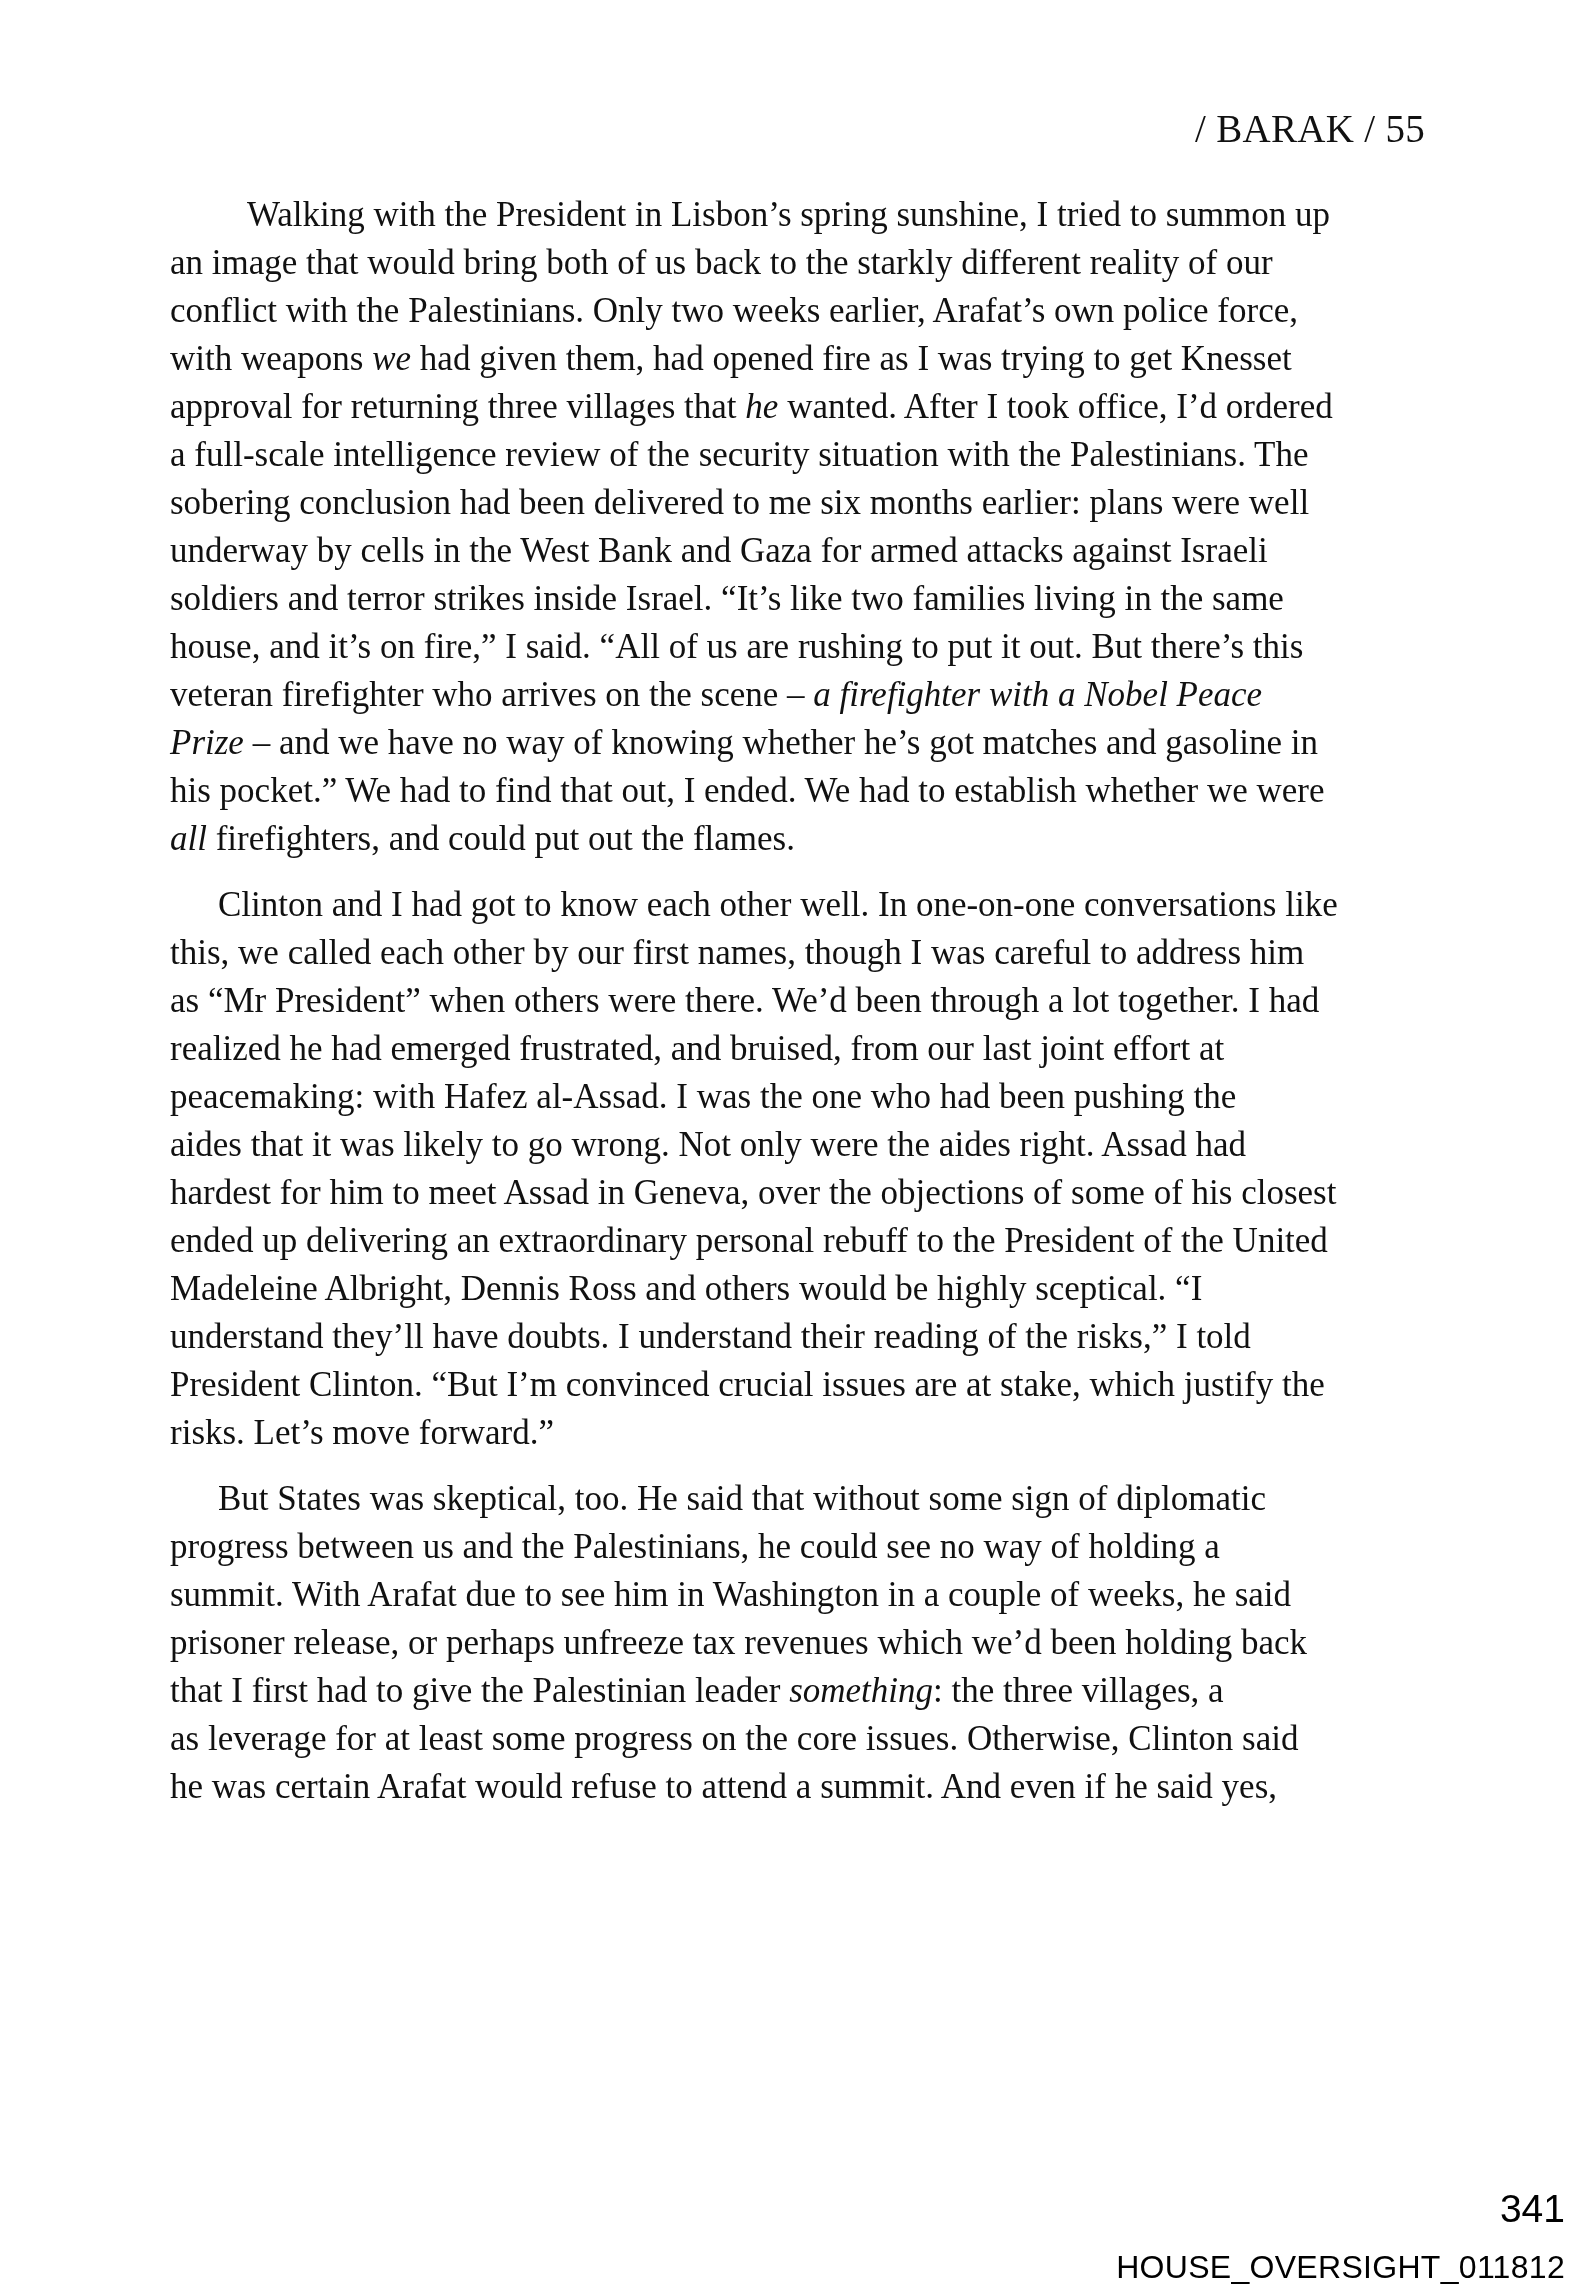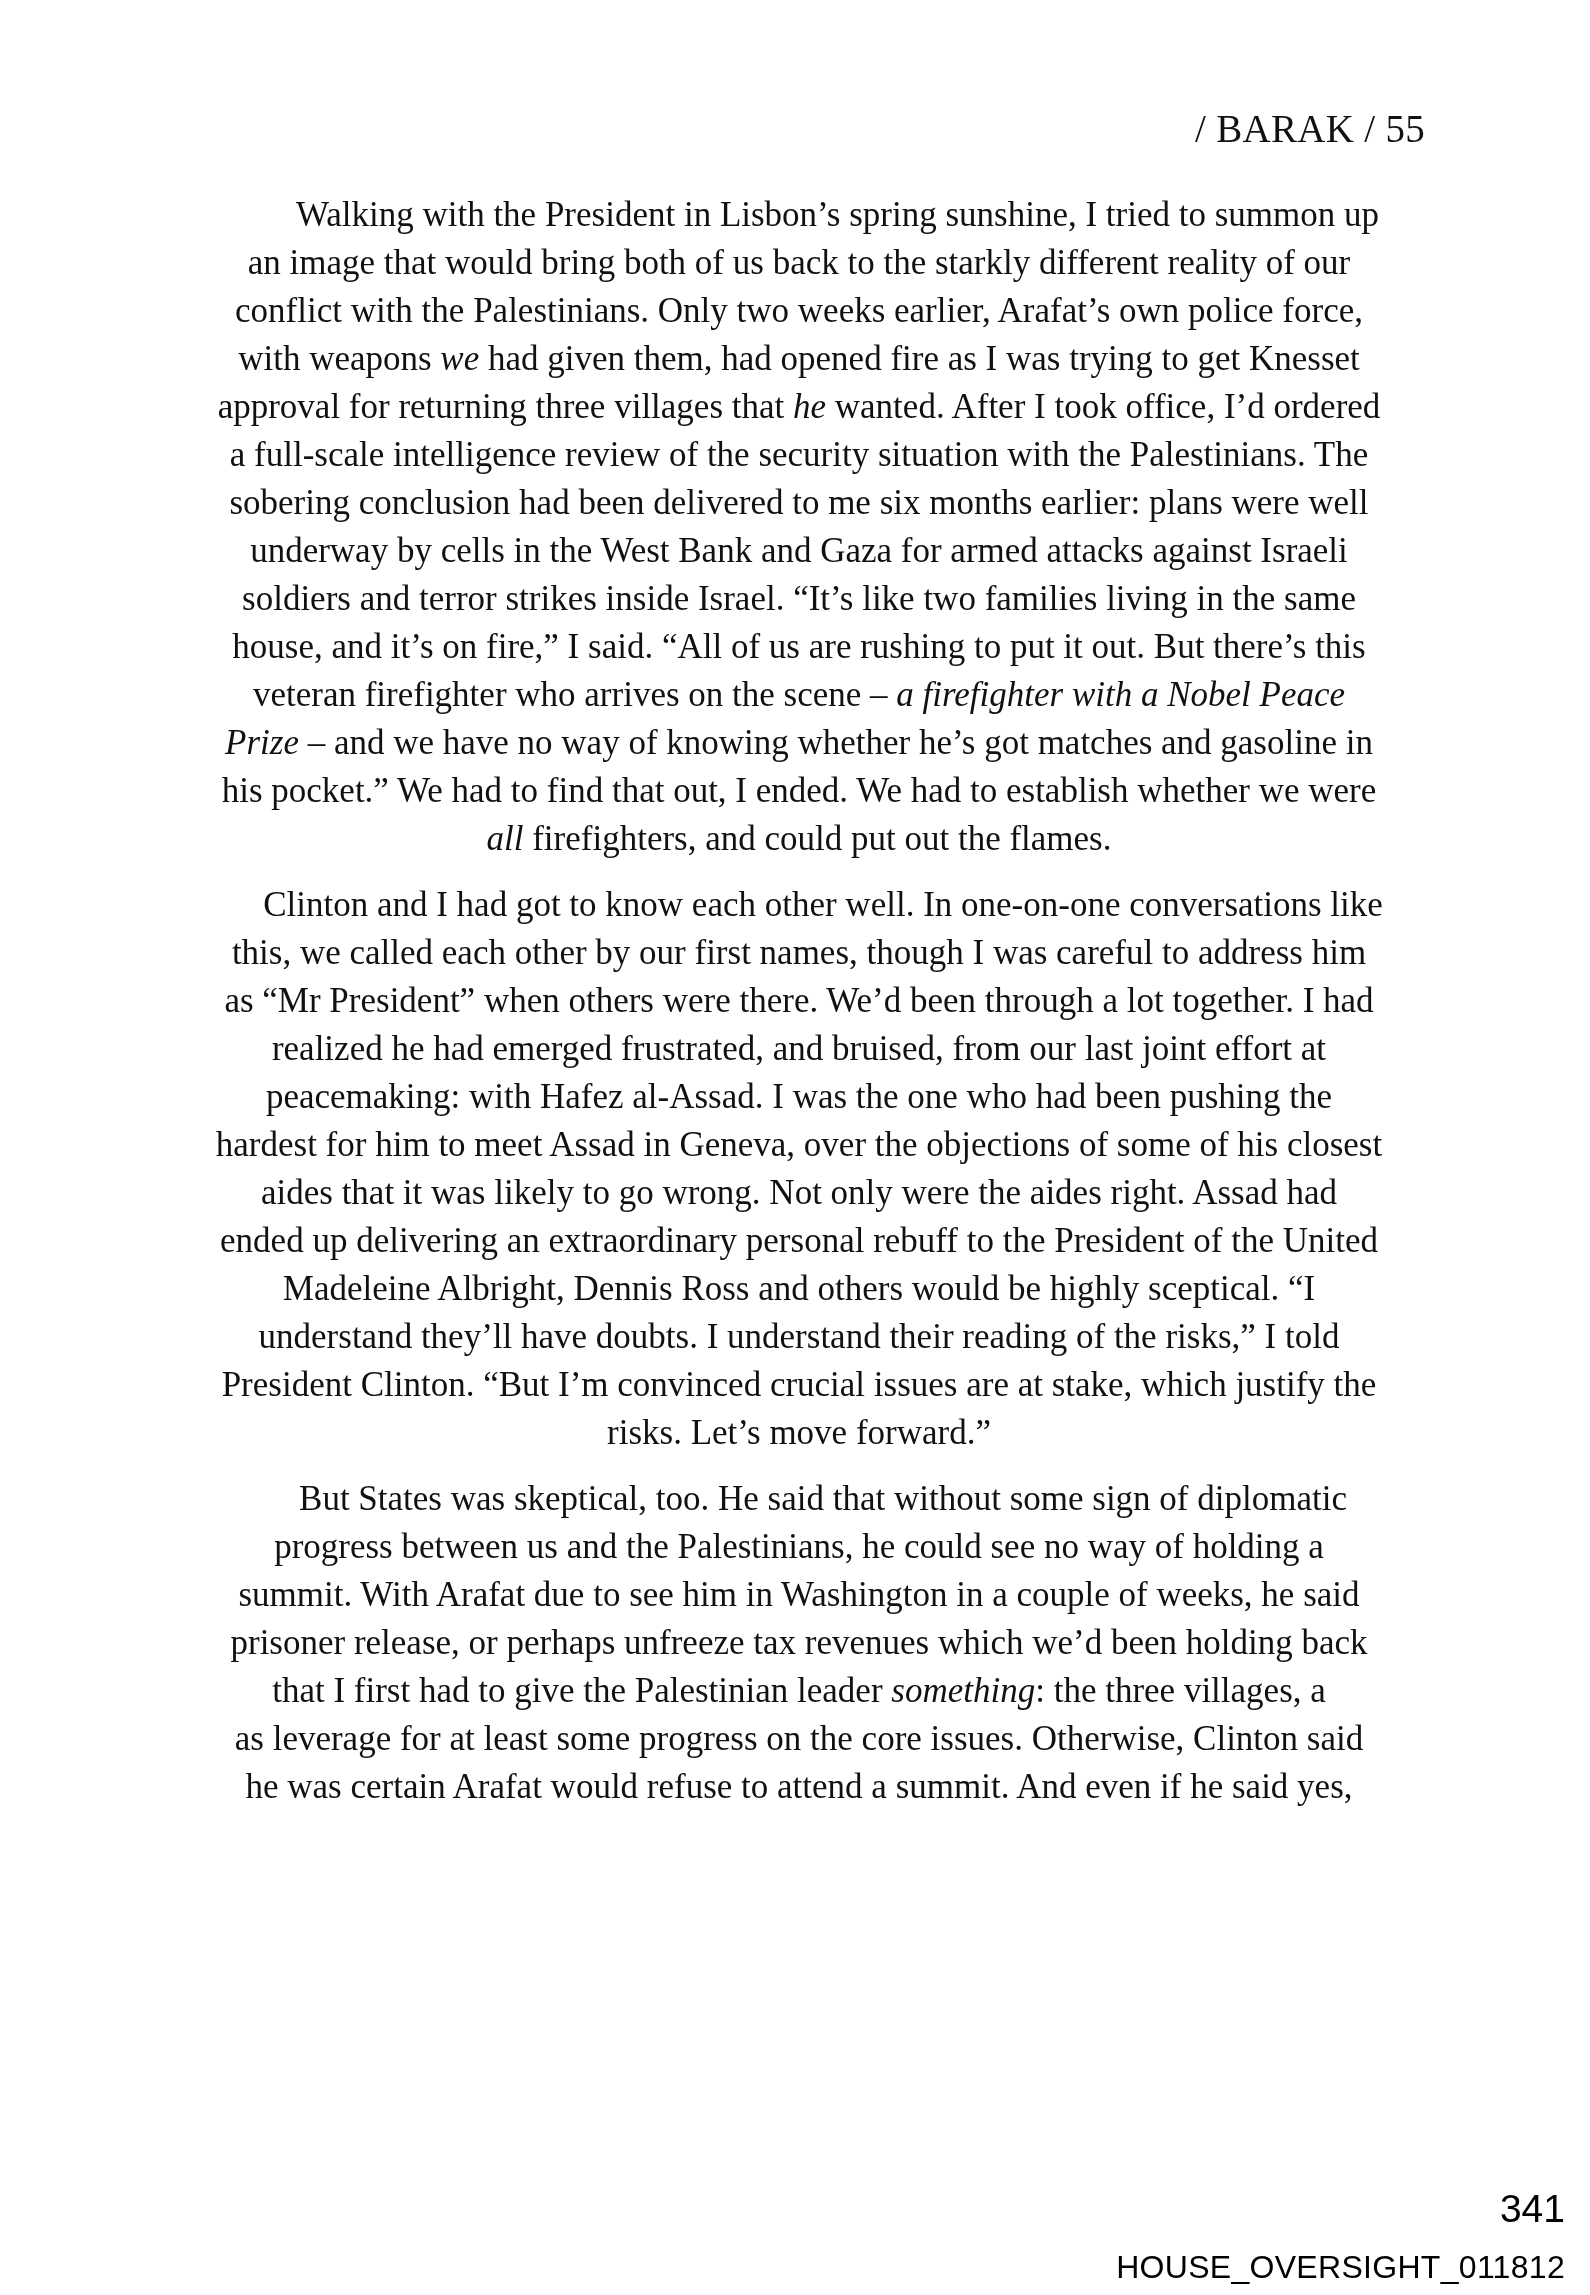--- a/index.html
+++ b/index.html
@@ -11,21 +11,21 @@
     position: absolute; top: 106px; right: 166px;
     font-family: "Liberation Serif", "DejaVu Serif", serif;
     font-size: 39px; letter-spacing: 0.3px;
   }
   .body-text {
     position: absolute; left: 170px; top: 191px; width: 1258px;
     font-family: "Liberation Serif", "DejaVu Serif", serif;
     font-size: 35px; line-height: 48px;
     text-align: left;
   }
-  .line { white-space: nowrap; display: block; height: 48px; text-align: center; }
+  .line { white-space: nowrap; display: block; height: 48px; }
   .line.indent-first { padding-left: 77px; }
   .line.indent { padding-left: 48px; }
   .para-gap { display: block; height: 18px; }
   em { font-style: italic; }
   .page-number {
     position: absolute; top: 2187px; right: 26px;
     font-family: "Liberation Sans", "DejaVu Sans", sans-serif;
     font-size: 39px; color: #000;
   }
   .bates {
@@ -56,22 +56,22 @@
       <span class="line"><span>his pocket.” We had to find that out, I ended. We had to establish whether we were</span></span>
       <span class="line"><em>all</em><span> firefighters, and could put out the flames.</span></span>
     </div>
     <span class="para-gap"></span>
     <div>
       <span class="line indent"><span>Clinton and I had got to know each other well. In one-on-one conversations like</span></span>
       <span class="line"><span>this, we called each other by our first names, though I was careful to address him</span></span>
       <span class="line"><span>as “Mr President” when others were there. We’d been through a lot together. I had</span></span>
       <span class="line"><span>realized he had emerged frustrated, and bruised, from our last joint effort at</span></span>
       <span class="line"><span>peacemaking: with Hafez al-Assad. I was the one who had been pushing the</span></span>
+      <span class="line"><span>aides that it was likely to go wrong. Not only were the aides right. Assad had</span></span>
       <span class="line"><span>hardest for him to meet Assad in Geneva, over the objections of some of his closest</span></span>
-      <span class="line"><span>aides that it was likely to go wrong. Not only were the aides right. Assad had</span></span>
       <span class="line"><span>ended up delivering an extraordinary personal rebuff to the President of the United</span></span>
       <span class="line"><span>Madeleine Albright, Dennis Ross and others would be highly sceptical. “I</span></span>
       <span class="line"><span>understand they’ll have doubts. I understand their reading of the risks,” I told</span></span>
       <span class="line"><span>President Clinton. “But I’m convinced crucial issues are at stake, which justify the</span></span>
       <span class="line"><span>risks. Let’s move forward.”</span></span>
     </div>
     <span class="para-gap"></span>
     <div>
       <span class="line indent"><span>But States was skeptical, too. He said that without some sign of diplomatic</span></span>
       <span class="line"><span>progress between us and the Palestinians, he could see no way of holding a</span></span>

